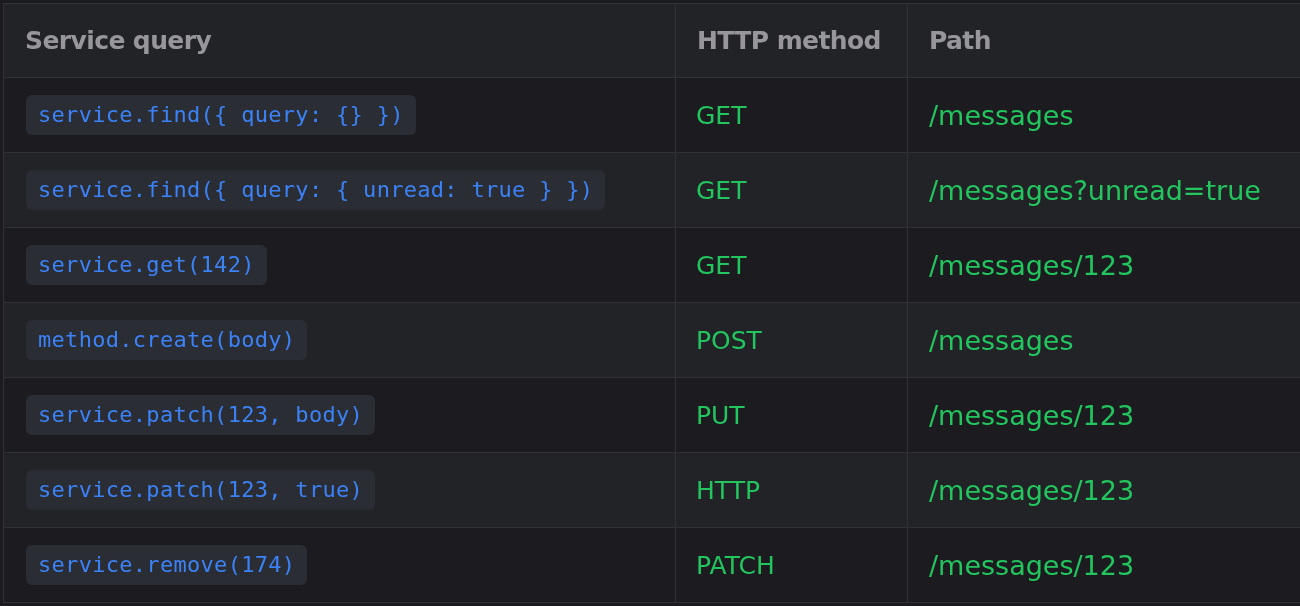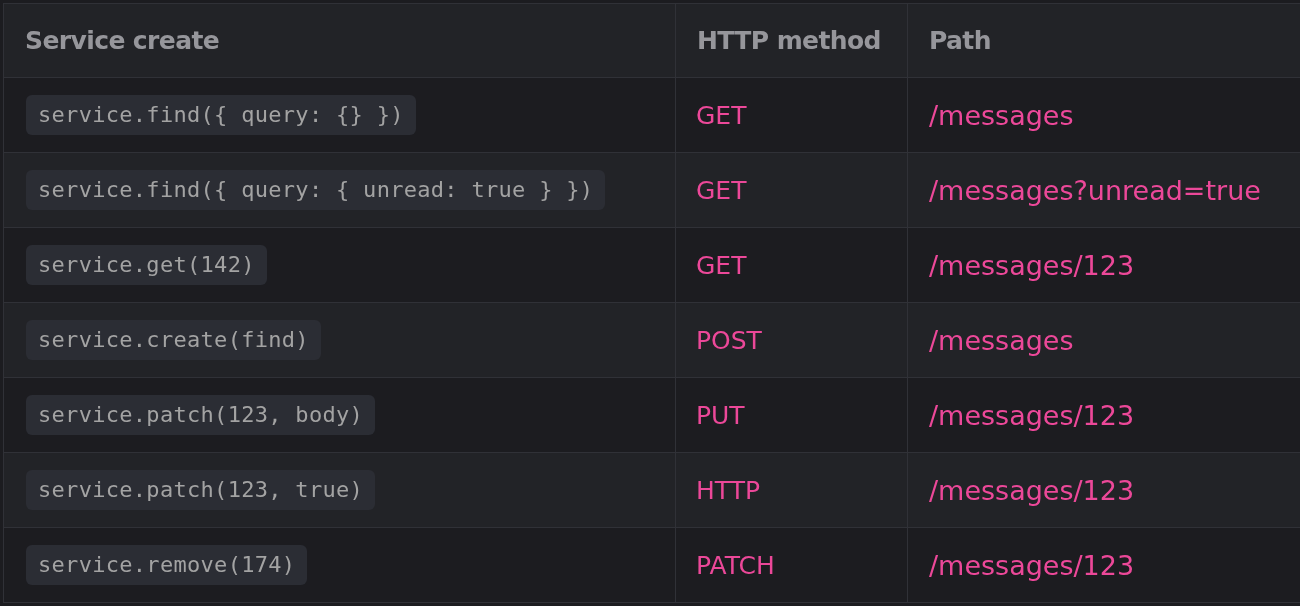--- a/index.html
+++ b/index.html
@@ -39,29 +39,29 @@
     th {
       font-family: "DejaVu Sans", sans-serif;
       font-weight: bold;
       font-size: 25px;
       color: #96969b;
       letter-spacing: -0.6px;
     }
     td.method, td.path {
       font-family: "DejaVu Sans", sans-serif;
       font-size: 25px;
-      color: #ec4899;
+      color: #22c55e;
       letter-spacing: 0px;
     }
     td.method { padding-left: 20px; }
     td.path { padding-left: 21px; font-size: 27px; }
     .code {
       display: inline-block;
       background: #2b2d34;
-      color: #a3a3a3;
+      color: #3b82f6;
       font-family: "DejaVu Sans Mono", monospace;
       font-size: 22px;
       line-height: 40px;
       height: 40px;
       padding: 0 12px 0 12px;
       border-radius: 6px;
       letter-spacing: 0.3px;
     }
     td.svc { padding-left: 22px; }
   </style>
@@ -70,21 +70,21 @@
 
 <div class="wrap">
   <table>
     <colgroup>
       <col class="c1">
         <col class="c2">
         <col class="c3">
     </colgroup>
     <thead>
       <tr>
-        <th>Service create</th>
+        <th>Service query</th>
         <th>HTTP method</th>
         <th>Path</th>
       </tr>
     </thead>
     <tbody>
       <tr>
         <td class="svc"><code class="code">service.find({ query: {} })</code></td>
         <td class="method">GET</td>
         <td class="path">/messages</td>
       </tr>
@@ -92,21 +92,21 @@
         <td class="svc"><code class="code">service.find({ query: { unread: true } })</code></td>
         <td class="method">GET</td>
         <td class="path">/messages?unread=true</td>
       </tr>
       <tr>
         <td class="svc"><code class="code">service.get(142)</code></td>
         <td class="method">GET</td>
         <td class="path">/messages/123</td>
       </tr>
       <tr>
-        <td class="svc"><code class="code">service.create(find)</code></td>
+        <td class="svc"><code class="code">method.create(body)</code></td>
         <td class="method">POST</td>
         <td class="path">/messages</td>
       </tr>
       <tr>
         <td class="svc"><code class="code">service.patch(123, body)</code></td>
         <td class="method">PUT</td>
         <td class="path">/messages/123</td>
       </tr>
       <tr>
         <td class="svc"><code class="code">service.patch(123, true)</code></td>

